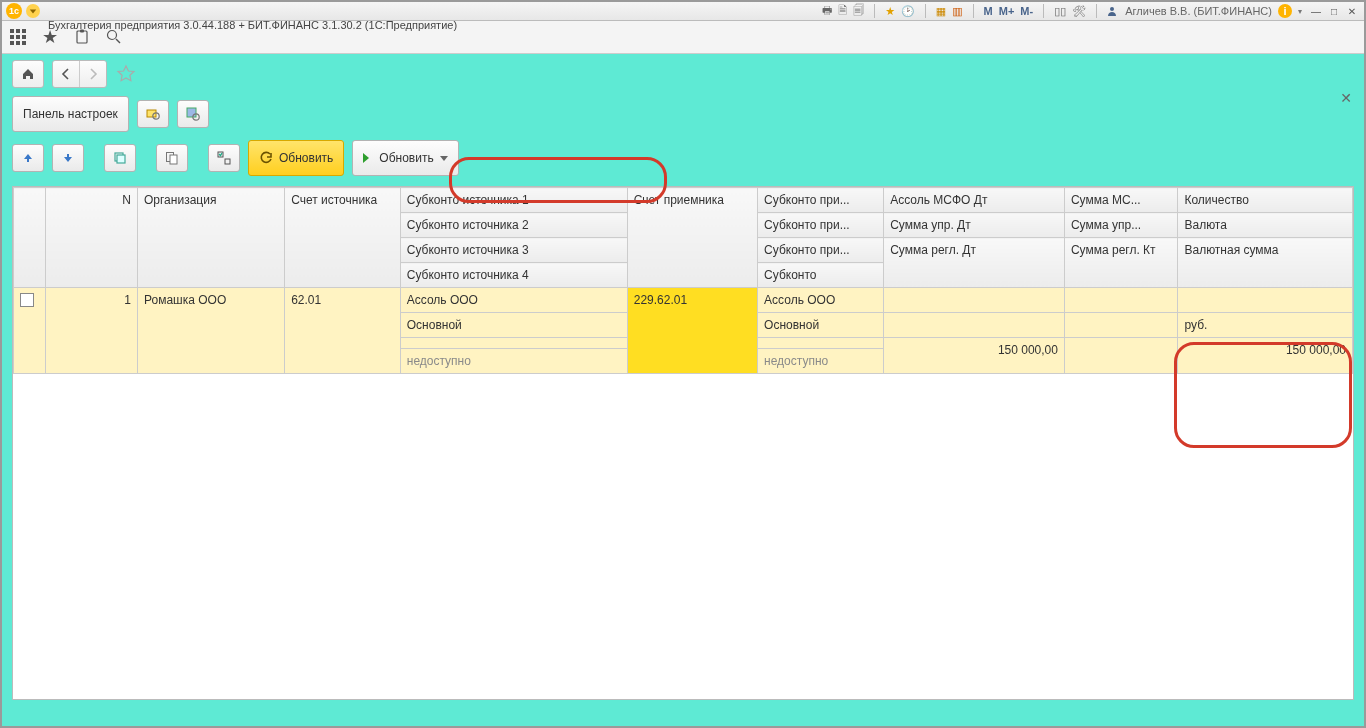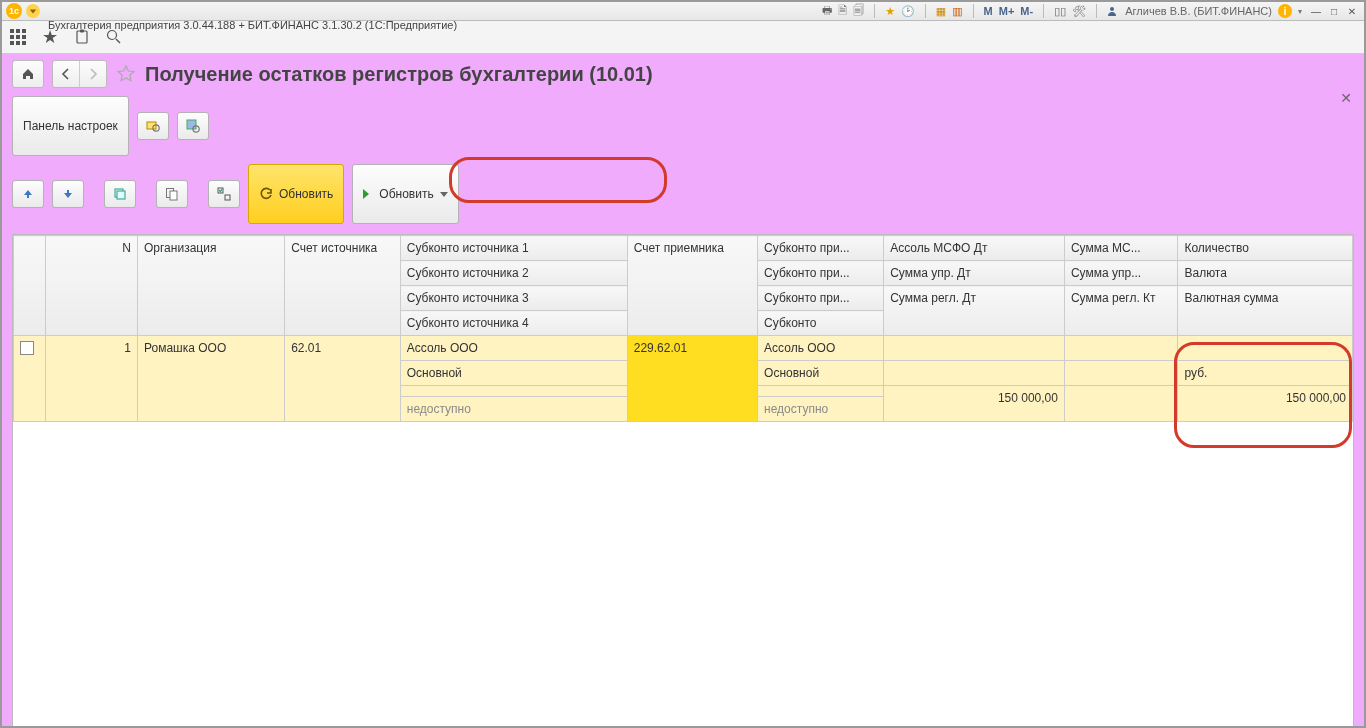--- a/index.html
+++ b/index.html
@@ -1,16 +1,16 @@
 <!DOCTYPE html>
 <html><head>
 <meta charset="utf-8">
 <style>
   html,body{margin:0;padding:0;font-family:Arial,Helvetica,sans-serif;font-size:12px;color:#333;background:#fff;}
-  .window{width:1362px;height:724px;border:2px solid #9a9a9a;background:#f0abfc;margin:0 auto;position:relative;overflow:hidden;}
+  .window{width:1362px;height:724px;border:2px solid #9a9a9a;background:#5eead4;margin:0 auto;position:relative;overflow:hidden;}
   
   .titlebar{height:18px;background:linear-gradient(#f5f5f5,#e7e7e7);border-bottom:1px solid #bbb;display:flex;align-items:center;font-size:11px;color:#444;}
   .titlebar .logo{width:16px;height:16px;border-radius:50%;background:#ffb400;margin:0 4px;font-size:9px;text-align:center;line-height:16px;font-weight:bold;color:#fff;}
   .titlebar .drop{width:14px;height:14px;border-radius:50%;background:#ffd24d;margin-right:8px;display:flex;align-items:center;justify-content:center;}
   .titlebar .drop svg{width:8px;height:8px;}
   .titlebar .title{flex:0 0 auto;margin-top:28px;}
   .titlebar .spacer{flex:1;}
   .tb-icons{display:flex;align-items:center;gap:6px;margin-right:6px;}
   .tb-icons span,.tb-icons .usr{font-size:11px;color:#666;}
   .tb-icons .sep{width:1px;height:14px;background:#bbb;margin:0 4px;}
@@ -28,21 +28,21 @@
   .sqbtn{border:1px solid #bbb;border-radius:3px;background:linear-gradient(#fdfdfd,#eee);height:26px;display:flex;align-items:center;justify-content:center;cursor:pointer;}
   .sq26{width:30px;}
   .navgroup{display:flex;border:1px solid #bbb;border-radius:3px;overflow:hidden;height:26px;}
   .navgroup div{width:26px;display:flex;align-items:center;justify-content:center;border-right:1px solid #ccc;background:linear-gradient(#fdfdfd,#eee);}
   .navgroup div:last-child{border-right:none;}
   .star-out{width:22px;height:22px;display:flex;align-items:center;justify-content:center;color:#aaa;}
   .page-title{font-size:20px;font-weight:bold;color:#444;}
   .closex{position:absolute;right:12px;top:88px;font-size:14px;color:#666;cursor:pointer;}
   
   .toolrow{display:flex;align-items:center;padding:4px 10px;gap:8px;}
-  .btn{border:1px solid #b3b3b3;border-radius:3px;background:linear-gradient(#fdfdfd,#eaeaea);height:26px;display:flex;align-items:center;justify-content:center;padding:16px 10px;cursor:pointer;font-size:12px;color:#333;}
+  .btn{border:1px solid #b3b3b3;border-radius:3px;background:linear-gradient(#fdfdfd,#eaeaea);height:26px;display:flex;align-items:center;justify-content:center;padding:4px 10px;cursor:pointer;font-size:12px;color:#333;}
   .btn.small{width:30px;padding:0;}
   .btn.yellow{background:linear-gradient(#ffe46b,#ffcf1f);border-color:#d7a900;font-weight:normal;}
   .btn .ico{margin-right:6px;display:inline-flex;}
   .tri{width:0;height:0;border-left:4px solid transparent;border-right:4px solid transparent;border-top:5px solid #666;margin-left:6px;}
   .tri.green{border-top:none;border-left:6px solid #2e9e2e;border-top:5px solid transparent;border-bottom:5px solid transparent;margin:0 6px 0 0;}
   
   .oval{position:absolute;border:3px solid #d33a2a;border-radius:20px;pointer-events:none;}
   .oval1{left:447px;top:155px;width:212px;height:40px;}
   .oval2{left:1172px;top:340px;width:172px;height:100px;}
   
@@ -164,21 +164,20 @@
           <svg width="12" height="12" viewBox="0 0 12 12">
             <path d="M4 1l5 5-5 5" fill="none" stroke="#bbb" stroke-width="1.6"></path>
           </svg>
         </div>
     </div>
     <div class="star-out">
         <svg width="20" height="20" viewBox="0 0 20 20">
           <path d="M10 2l2.4 5 5.5.5-4 3.8 1 5.4L10 14l-4.9 2.7 1-5.4-4-3.8 5.5-.5z" fill="none" stroke="#aaa" stroke-width="1.2"></path>
         </svg>
       </div>
-    <div class="page-title">Получение остатков регистров бухгалтерии (10.01)</div>
   </div>
   <div class="closex">✕</div>
 
   <div class="toolrow">
     <div class="btn">Панель настроек</div>
     <div class="btn small">
         <svg class="gear" viewBox="0 0 14 14">
           <rect x="1" y="3" width="9" height="7" fill="#ffe36b" stroke="#b88700"></rect>
           <circle cx="10" cy="9" r="3.2" fill="none" stroke="#777" stroke-width="1.2"></circle>
         </svg>

